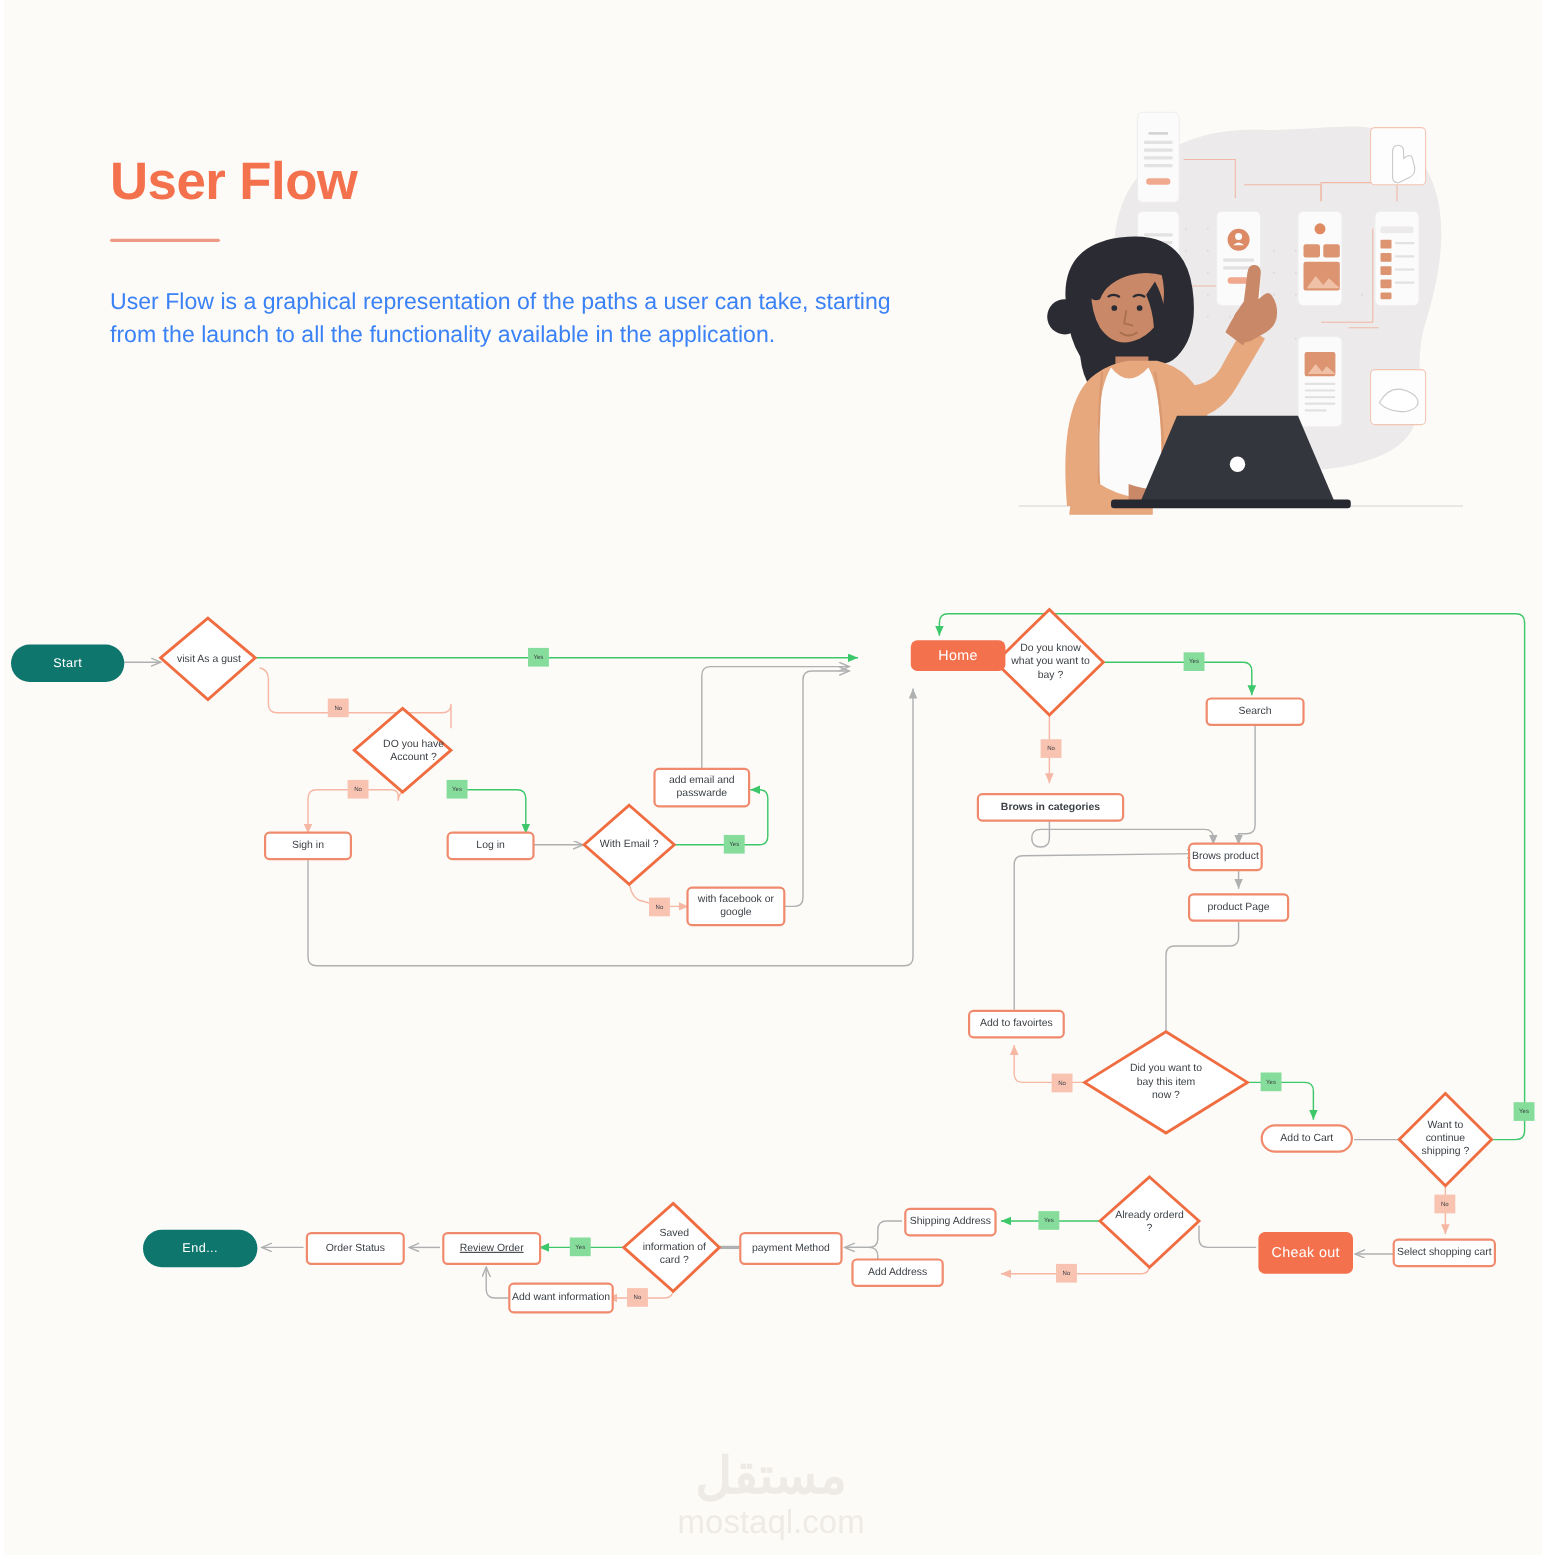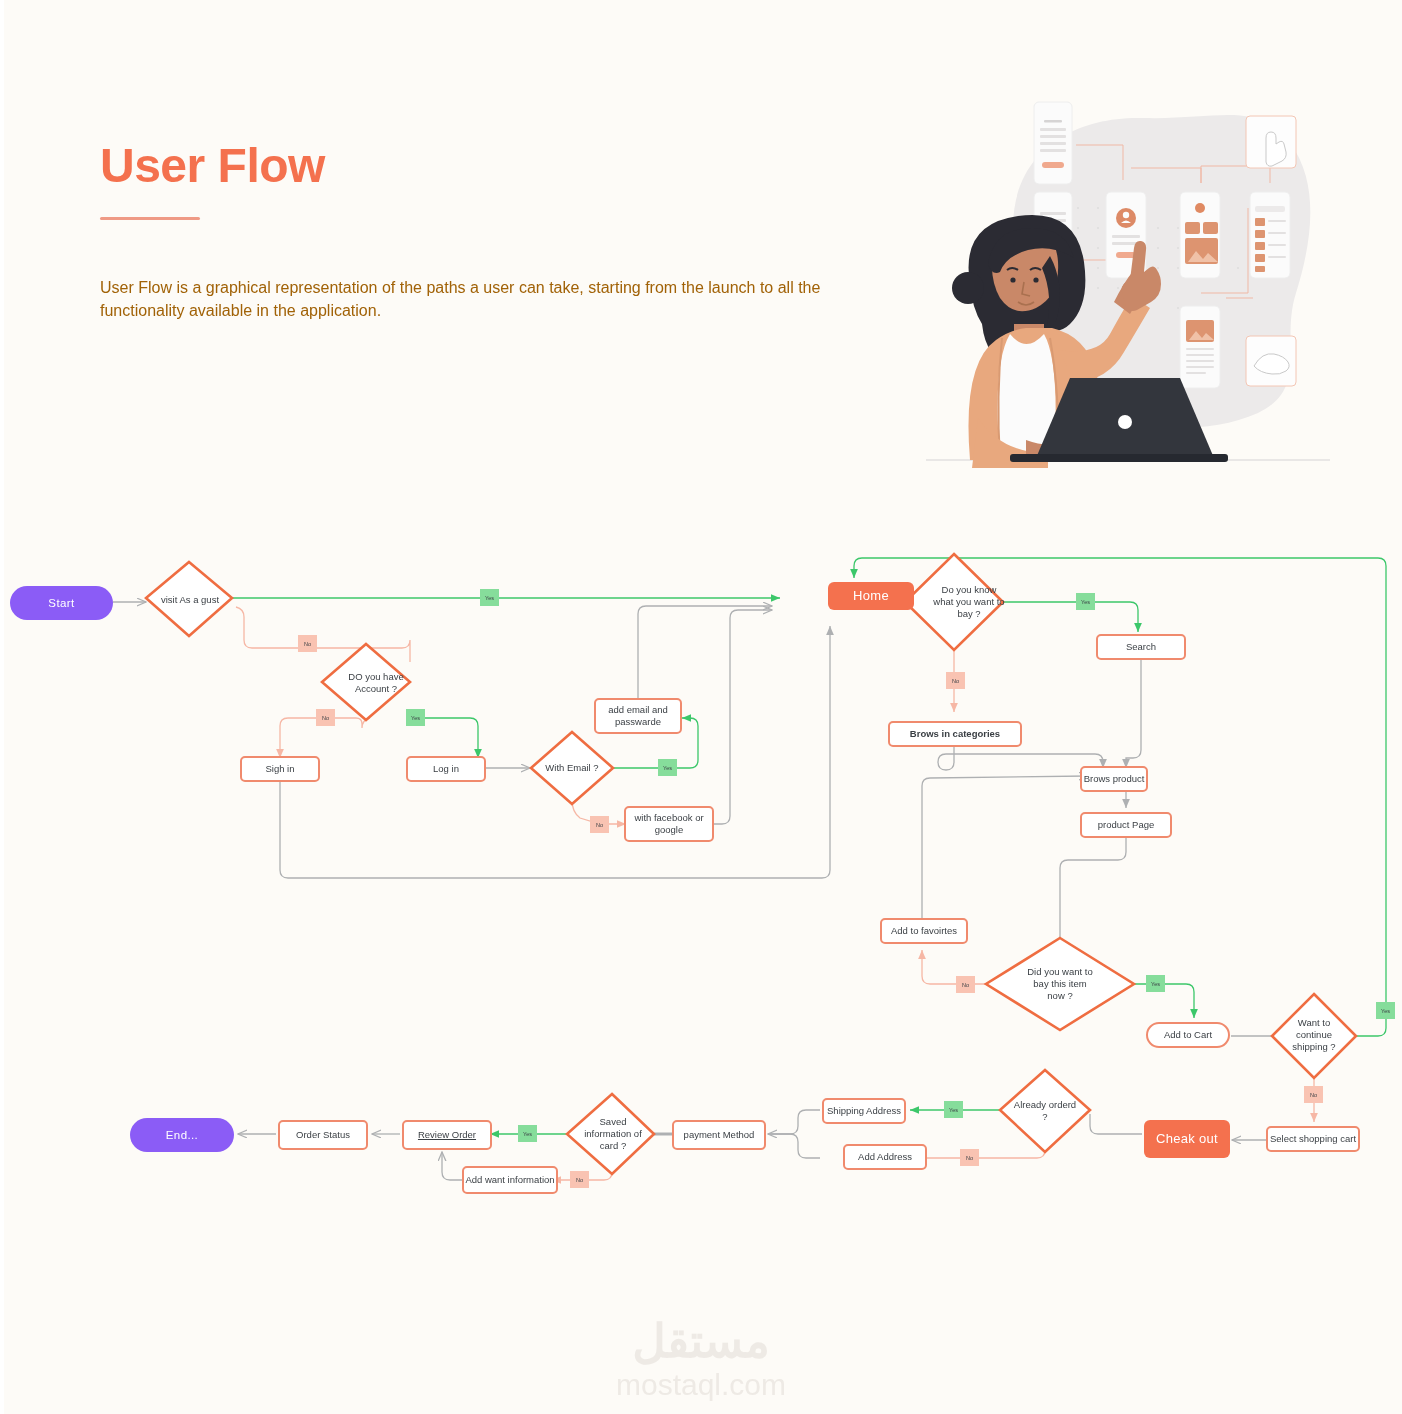--- a/index.html
+++ b/index.html
@@ -24,40 +24,40 @@
   #header { position: absolute; left: 100px; top: 140px; width: 760px; }
   #page-title {
     font-size: 48px; font-weight: bold; color: #f4714e;
     letter-spacing: -0.5px; line-height: 1.1;
   }
   #title-rule {
     width: 100px; height: 3px; background: #ef9a85;
     margin-top: 24px; border-radius: 2px;
   }
   #intro {
-    margin-top: 56px; font-size: 16px; line-height: 1.45;
-    color: #a16207; width: 745px;
+    margin-top: 40px; font-size: 21px; line-height: 1.45;
+    color: #3b82f6; width: 745px;
   }
 
   
   #illustration {
     position: absolute; left: 918px; top: 88px;
     width: 420px; height: 390px;
   }
 
   
   #flow { position: absolute; left: 0; top: 500px; width: 1402px; height: 760px; }
   #flow svg { position: absolute; left: 0; top: 0; }
 
   .node { position: absolute; display: flex; align-items: center; justify-content: center;
           text-align: center; color: #3a3f44; font-size: 9.5px; line-height: 1.25; }
   .node.box { background: #ffffff; border: 2px solid #f08a6d; border-radius: 5px; }
   .node.solid { background: #f4714e; color: #ffffff; border-radius: 6px;
                 font-size: 13px; letter-spacing: .3px; }
-  .node.pill { background: #8b5cf6; color: #ffffff; border-radius: 26px;
+  .node.pill { background: #0f766e; color: #ffffff; border-radius: 26px;
                font-size: 11.5px; letter-spacing: .4px; }
   .node.diamond-label { background: transparent; }
 
   .badge { position: absolute; display: flex; align-items: center; justify-content: center;
            font-size: 5.5px; color: #3a3f44; width: 19px; height: 17px; }
   .badge.yes { background: #86dd9b; }
   .badge.no  { background: #f9c3b2; }
 
   
   #watermark {
@@ -378,21 +378,21 @@
     <div class="node box" style="left:406px; top:256px; width:80px; height:26px;">Log in</div>
 
     <div class="node diamond-label" style="left:538px; top:252px; width:68px; height:32px;">With Email ?</div>
 
     <div class="node box" style="left:594px; top:198px; width:88px; height:36px;">add email and passwarde</div>
 
     <div class="node box" style="left:624px; top:306px; width:90px; height:36px;">with facebook or google</div>
 
     <div class="node solid" style="left:828px; top:82px; width:86px; height:28px;">Home</div>
 
-    <div class="node diamond-label" style="left:918px; top:76px; width:74px; height:52px;margin-left:14px;">Do you know what you want to bay ?</div>
+    <div class="node diamond-label" style="left:918px; top:76px; width:74px; height:52px;">Do you know what you want to bay ?</div>
 
     <div class="node box" style="left:1096px; top:134px; width:90px; height:26px;">Search</div>
 
     <div class="node box" style="left:888px; top:221px; width:134px; height:26px;font-weight:bold;">Brows in categories</div>
 
     <div class="node box" style="left:1080px; top:266px; width:68px; height:26px;">Brows product</div>
 
     <div class="node box" style="left:1080px; top:312px; width:92px; height:26px;">product Page</div>
 
     <div class="node box" style="left:880px; top:418px; width:88px; height:26px;">Add to favoirtes</div>
@@ -404,21 +404,21 @@
     <div class="node diamond-label" style="left:1280px; top:512px; width:68px; height:46px;">Want to continue shipping ?</div>
 
     <div class="node box" style="left:1266px; top:626px; width:94px; height:26px;">Select shopping cart</div>
 
     <div class="node solid" style="left:1144px; top:620px; width:86px; height:38px;">Cheak out</div>
 
     <div class="node diamond-label" style="left:1012px; top:594px; width:66px; height:34px;">Already orderd ?</div>
 
     <div class="node box" style="left:822px; top:598px; width:84px; height:26px;">Shipping Address</div>
 
-    <div class="node box" style="left:843px; top:644px; width:84px; height:26px;">Add Address</div>
+    <div class="node box" style="left:774px; top:644px; width:84px; height:26px;">Add Address</div>
 
     <div class="node box" style="left:672px; top:620px; width:94px; height:30px;">payment Method</div>
 
     <div class="node diamond-label" style="left:580px; top:608px; width:66px; height:52px;">Saved information of card ?</div>
 
     <div class="node box" style="left:462px; top:666px; width:96px; height:28px;">Add want information</div>
 
     <div class="node box" style="left:402px; top:620px; width:90px; height:30px;text-decoration:underline;">Review Order</div>
 
     <div class="node box" style="left:278px; top:620px; width:90px; height:30px;">Order Status</div>

